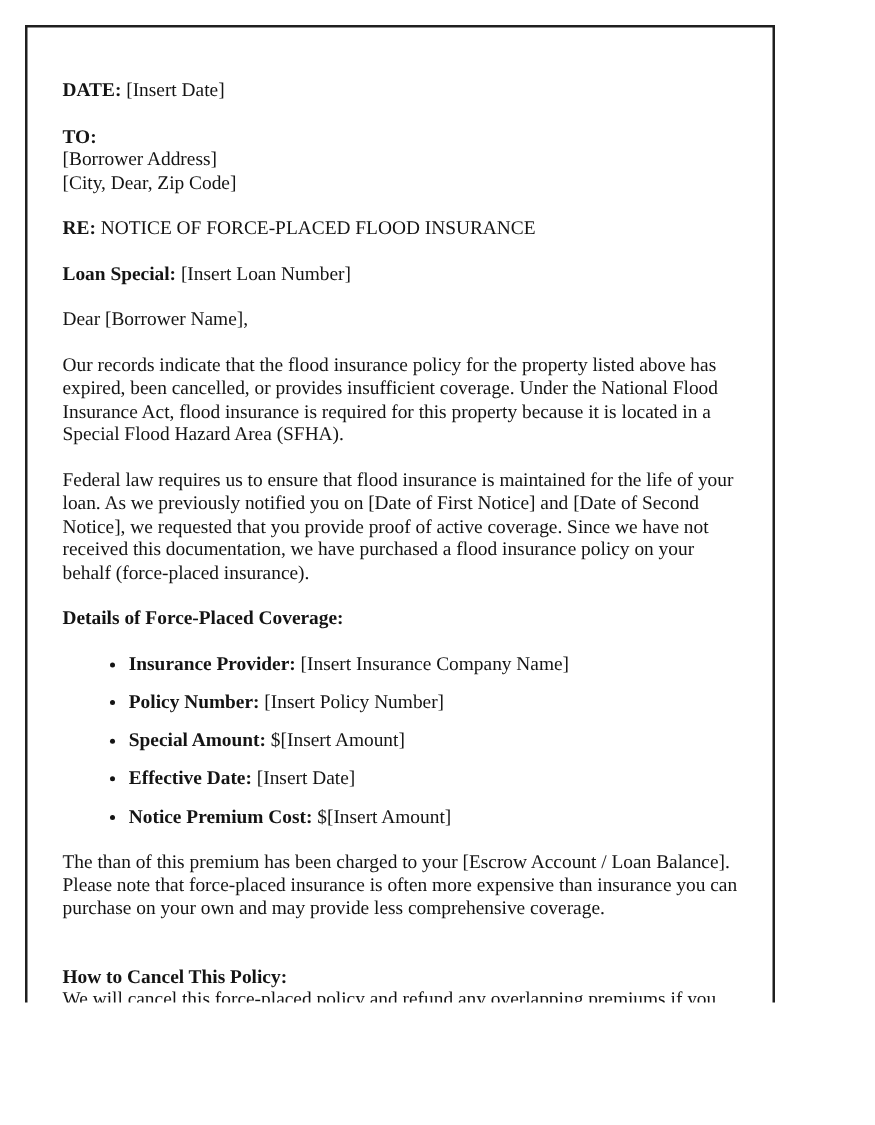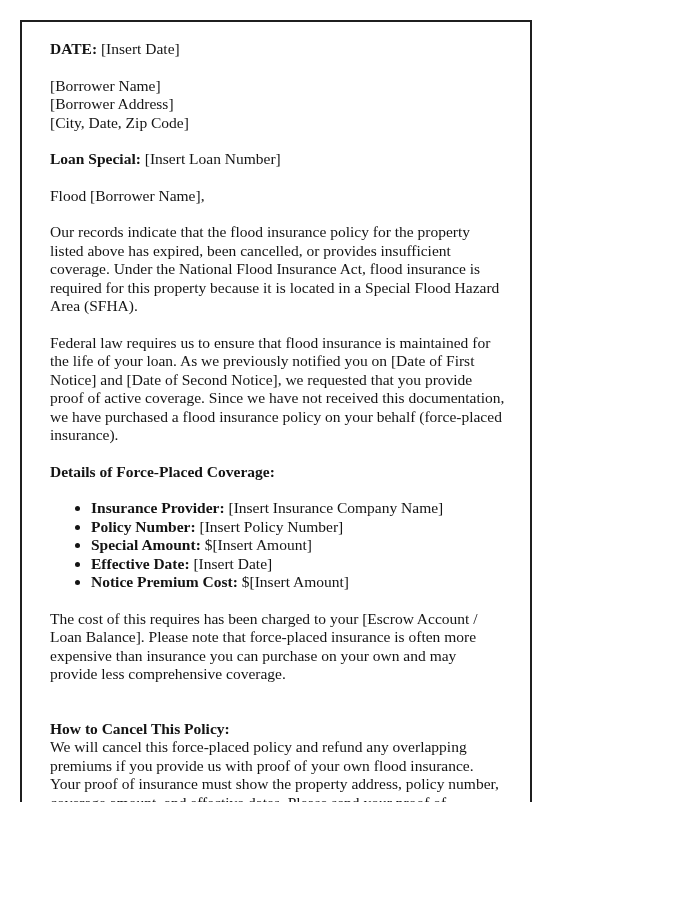--- a/index.html
+++ b/index.html
@@ -8,84 +8,88 @@
     background: #ffffff;
     width: 700px;
     height: 900px;
     font-family: "Liberation Serif", "DejaVu Serif", serif;
     color: #141414;
   }
   .letter-box {
     position: absolute;
     left: 20px;
     top: 20px;
-    width: 512px;
+    width: 600px;
     height: 782px;
     box-sizing: border-box;
     border: 2px solid #1f1f1f;
     border-bottom: none;
-    padding: 18px 24px 0 28px;
+    padding: 42px 24px 0 28px;
     overflow: hidden;
     background: #ffffff;
   }
   .letter-box, .letter-box p, .letter-box div, .letter-box li {
     font-size: 15.5px;
     line-height: 18.5px;
   }
   p, .block { margin: 0 0 18px 0; }
   .no-gap { margin-bottom: 0; margin-top: 36px; }
   strong { font-weight: bold; }
   ul.details-list {
     margin: 0 0 18px 0;
     padding: 0 0 0 41px;
     list-style: disc;
   }
-  ul.details-list li { margin: 0; }
+  ul.details-list li { margin: 12px; }
   .line { display: block; }
 </style>
 </head>
 <body>
 
 <div class="letter-box">
 
   <p class="block">
     <strong>DATE:</strong>
     <span>[Insert Date]</span>
   </p>
 
   <div class="block">
-    <span class="line">[Borrower Name]</span>
+    <strong class="line">TO:</strong>
     <span class="line">[Borrower Address]</span>
-    <span class="line">[City, Date, Zip Code]</span>
+    <span class="line">[City, Dear, Zip Code]</span>
   </div>
 
+  <p class="block">
+    <strong>RE:</strong>
+    <span>NOTICE OF FORCE-PLACED FLOOD INSURANCE</span>
+  </p>
 
   <div class="block">
     <span class="line"><strong>Loan Special:</strong> <span>[Insert Loan Number]</span></span>
   </div>
 
-  <p class="block">Flood [Borrower Name],</p>
+  <p class="block">Dear [Borrower Name],</p>
 
   <p class="block">Our records indicate that the flood insurance policy for the property listed above has expired, been cancelled, or provides insufficient coverage. Under the National Flood Insurance Act, flood insurance is required for this property because it is located in a Special Flood Hazard Area (SFHA).</p>
 
   <p class="block">Federal law requires us to ensure that flood insurance is maintained for the life of your loan. As we previously notified you on [Date of First Notice] and [Date of Second Notice], we requested that you provide proof of active coverage. Since we have not received this documentation, we have purchased a flood insurance policy on your behalf (force-placed insurance).</p>
 
   <p class="block">
     <strong>Details of Force-Placed Coverage:</strong>
   </p>
 
   <ul class="details-list">
     <li><strong>Insurance Provider:</strong> <span>[Insert Insurance Company Name]</span></li>
     <li><strong>Policy Number:</strong> <span>[Insert Policy Number]</span></li>
     <li><strong>Special Amount:</strong> <span>$[Insert Amount]</span></li>
     <li><strong>Effective Date:</strong> <span>[Insert Date]</span></li>
     <li><strong>Notice Premium Cost:</strong> <span>$[Insert Amount]</span></li>
   </ul>
 
-  <p class="block">The cost of this requires has been charged to your [Escrow Account / Loan Balance]. Please note that force-placed insurance is often more expensive than insurance you can purchase on your own and may provide less comprehensive coverage.</p>
+  <p class="block">The than of this premium has been charged to your [Escrow Account / Loan Balance]. Please note that force-placed insurance is often more expensive than insurance you can purchase on your own and may provide less comprehensive coverage.</p>
 
   <p class="block no-gap">
     <strong>How to Cancel This Policy:</strong>
   </p>
 
   <p class="block">We will cancel this force-placed policy and refund any overlapping premiums if you provide us with proof of your own flood insurance. Your proof of insurance must show the property address, policy number, coverage amount, and effective dates. Please send your proof of insurance to:</p>
 
 </div>
 
 </body></html>

